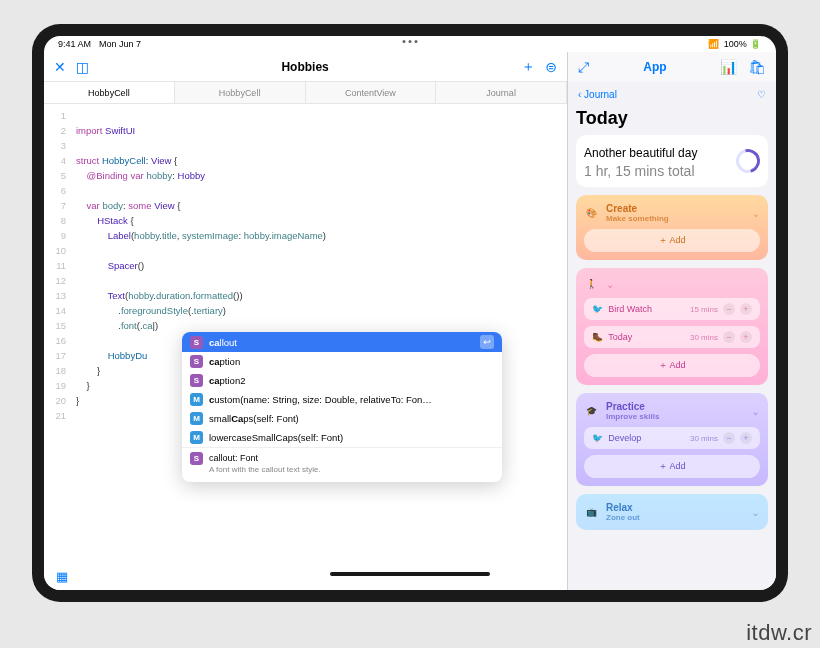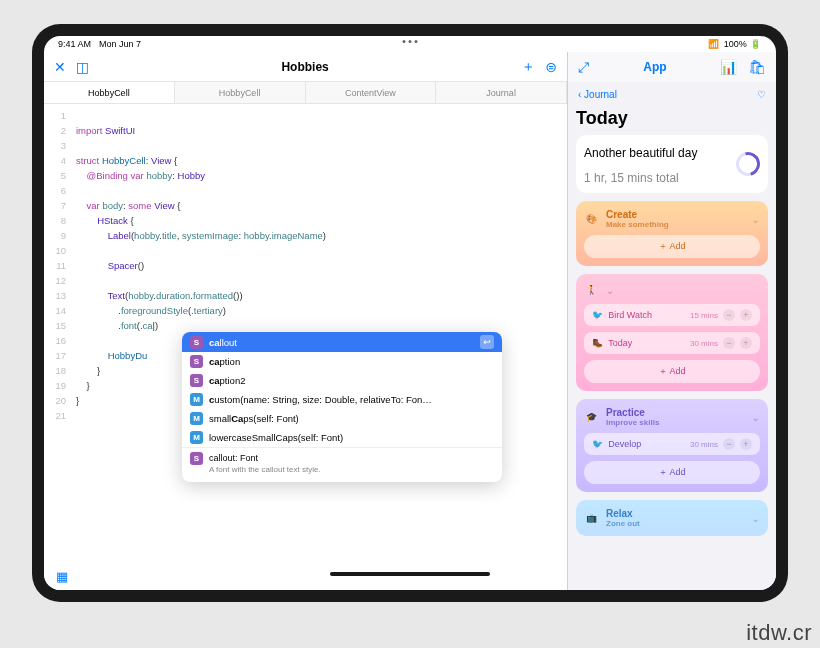--- a/index.html
+++ b/index.html
@@ -34,21 +34,21 @@
 .ac-footer{padding:4px 8px 6px;border-top:1px solid #eee;display:flex;gap:6px;align-items:flex-start}
 .ac-footer-text{font-size:9px;line-height:12px}
 .ac-footer-desc{color:#888;font-size:8px}
 .right-toolbar{height:30px;display:flex;align-items:center;padding:0 10px;gap:10px;background:#f8f8fa}
 .right-toolbar .title{flex:1;text-align:center;font-size:12px;font-weight:600;color:#007aff}
 .right-nav{height:24px;display:flex;align-items:center;padding:0 10px;justify-content:space-between;font-size:10px;color:#007aff}
 .right-content{flex:1;padding:0 8px 8px;overflow-y:auto}
 .right-content h1{font-size:18px;font-weight:700;margin:2px 0 6px}
 .today-card{background:#fff;border-radius:10px;padding:8px;display:flex;align-items:center;gap:6px;margin-bottom:8px}
 .today-card .col{flex:1}
-.today-card .subtitle{font-size:12px;color:#888;margin-top:10px}
+.today-card .subtitle{font-size:14px;color:#888;margin-top:2px}
 .ring{width:24px;height:24px;border-radius:50%;border:3px solid #e0e0ff;border-top-color:#6a5acd;border-right-color:#6a5acd;transform:rotate(30deg)}
 .section{border-radius:10px;padding:8px;margin-bottom:8px}
 .section-head{display:flex;align-items:center;gap:6px;cursor:pointer}
 .section-icon{width:16px;height:16px;border-radius:50%;display:flex;align-items:center;justify-content:center;font-size:9px}
 .section-title{flex:1;font-size:10px;font-weight:600}
 .section-sub{font-size:8px;opacity:0.7;display:block;font-weight:700}
 .chev{font-size:10px;opacity:0.5}
 .section-item{background:rgba(255,255,255,0.55);border-radius:8px;padding:5px 8px;margin-top:6px;display:flex;align-items:center;gap:5px;font-size:9px}
 .section-item .dur{margin-left:auto;font-size:8px;opacity:0.6}
 .pill{width:12px;height:12px;border-radius:50%;background:rgba(0,0,0,0.1);display:flex;align-items:center;justify-content:center;font-size:9px;opacity:0.6;cursor:pointer}

